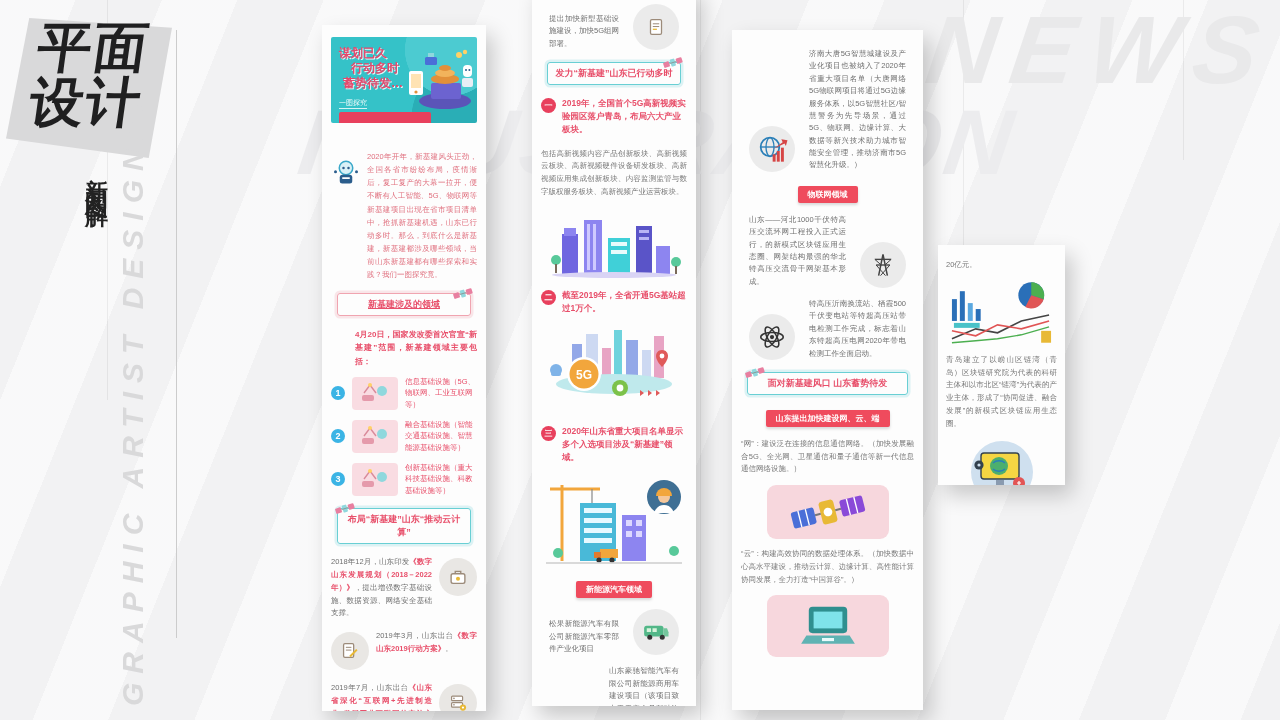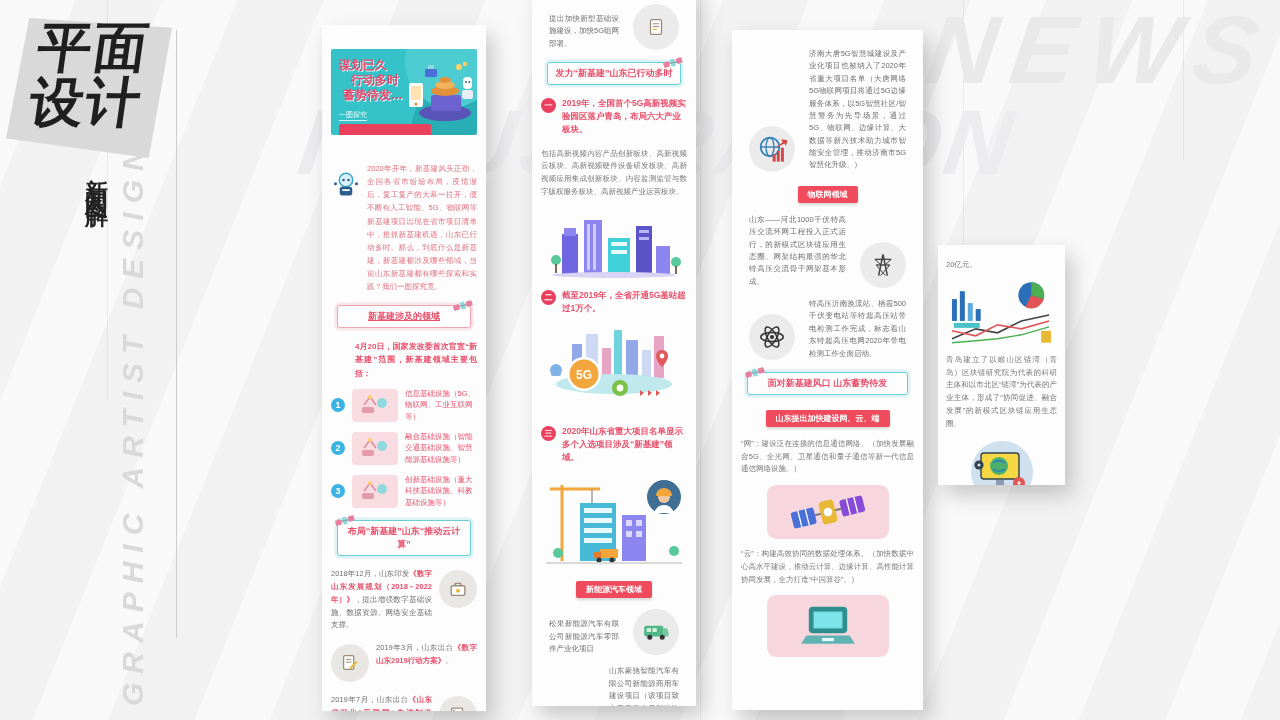--- a/index.html
+++ b/index.html
@@ -29,21 +29,21 @@
   .line-a{left:176px;top:30px;height:608px;background:#ccc;}
   .line-b{left:107px;top:0;height:400px;}
   .line-c{left:700px;top:0;height:720px;}
   .line-d{left:963px;top:0;height:250px;}
   .line-e{left:1183px;top:0;height:160px;}
 
   
   .col{position:absolute;background:#fdfdfd;box-shadow:7px 10px 20px rgba(0,0,0,.20);
        z-index:2;overflow:hidden;padding:8px 9px;box-sizing:border-box;}
   .blk{margin:7px 0;}
-  .cover{position:relative;height:86px;margin-top:16px;border-radius:2px;overflow:hidden;padding:9px 8px;box-sizing:border-box;
+  .cover{position:relative;height:86px;margin-top:4px;border-radius:2px;overflow:hidden;padding:9px 8px;box-sizing:border-box;
     background:radial-gradient(circle 46px at 82% 15%,#4ccbd1 0 99%,rgba(0,0,0,0) 100%),
                radial-gradient(circle 60px at 96% 95%,#2aaeb6 0 99%,rgba(0,0,0,0) 100%),#35c2c8;}
   .cover-line{font-weight:bold;color:#e5476b;font-size:12px;line-height:1.25;
               text-shadow:1px 1px 0 rgba(255,255,255,.85);white-space:nowrap;}
   .cover-sub{color:#fff;font-size:7px;border-bottom:1px solid rgba(255,255,255,.8);
              display:inline-block;margin-top:2px;}
   .cover-badge{display:block;width:fit-content;background:#e8405d;color:#fff;font-size:10px;
                font-weight:bold;padding:16px 6px;border-radius:2px;margin-top:3px;}
   .cover-art{position:absolute;right:2px;top:6px;}
 

